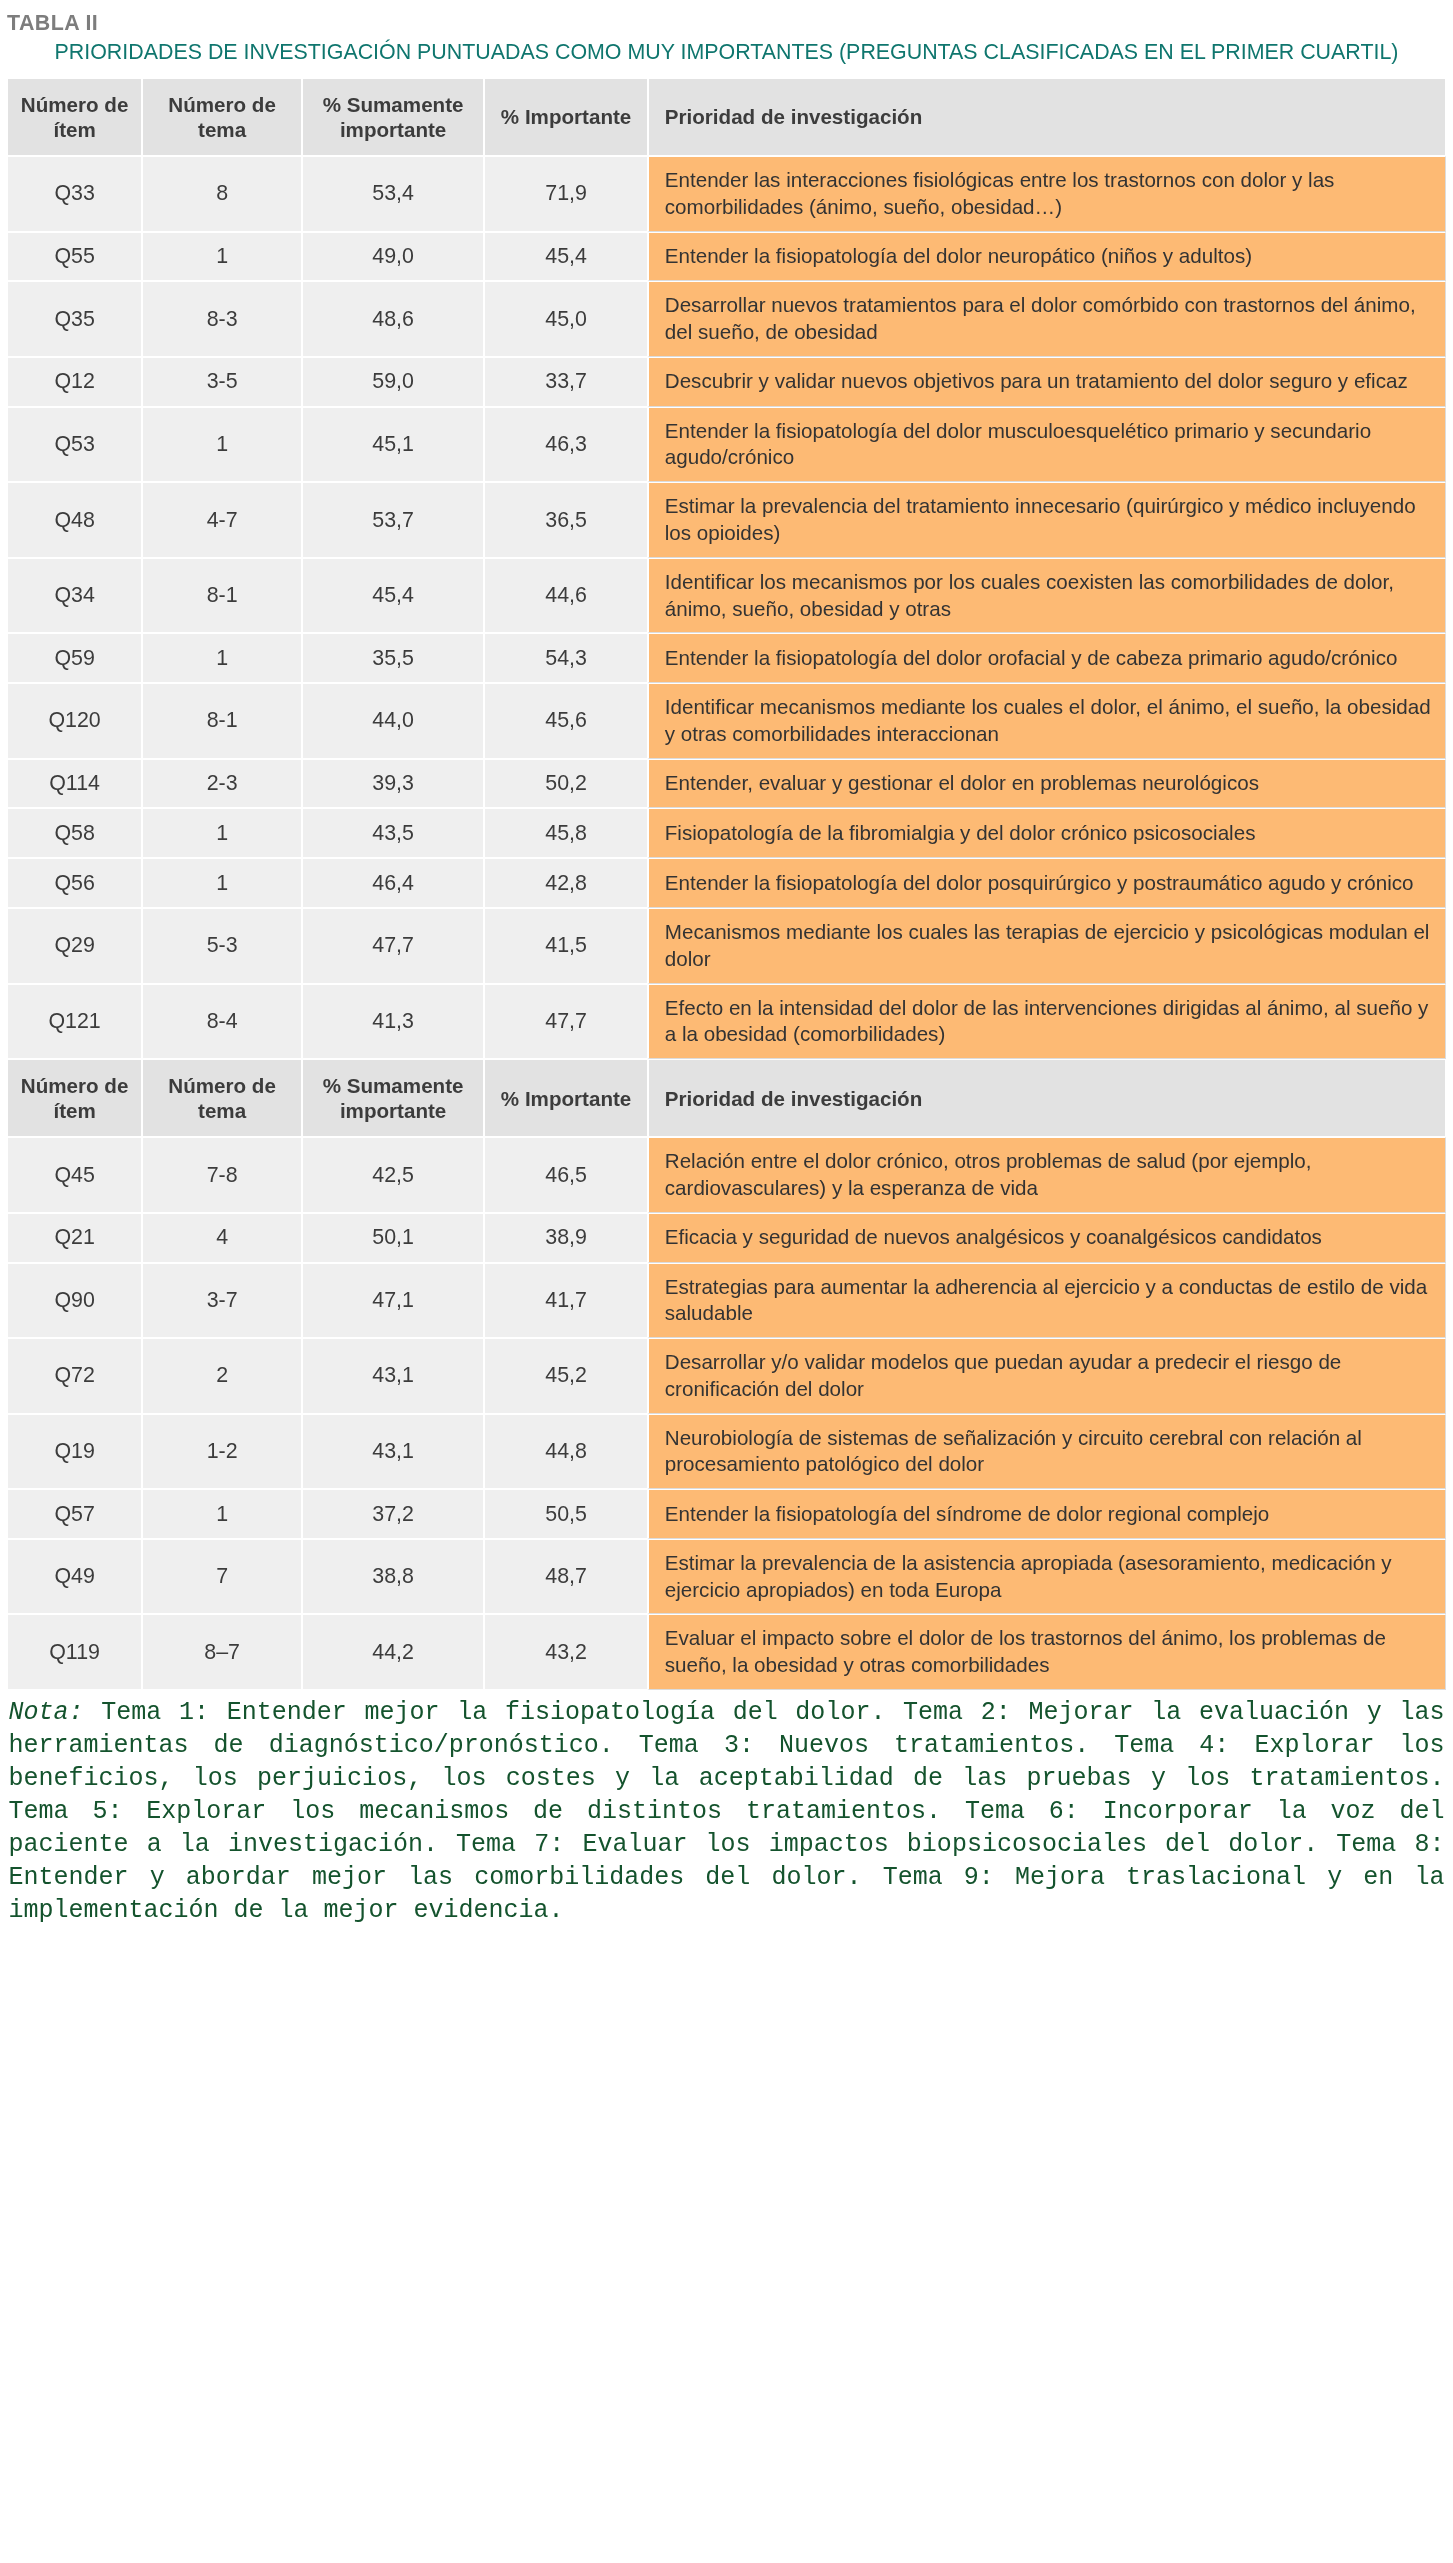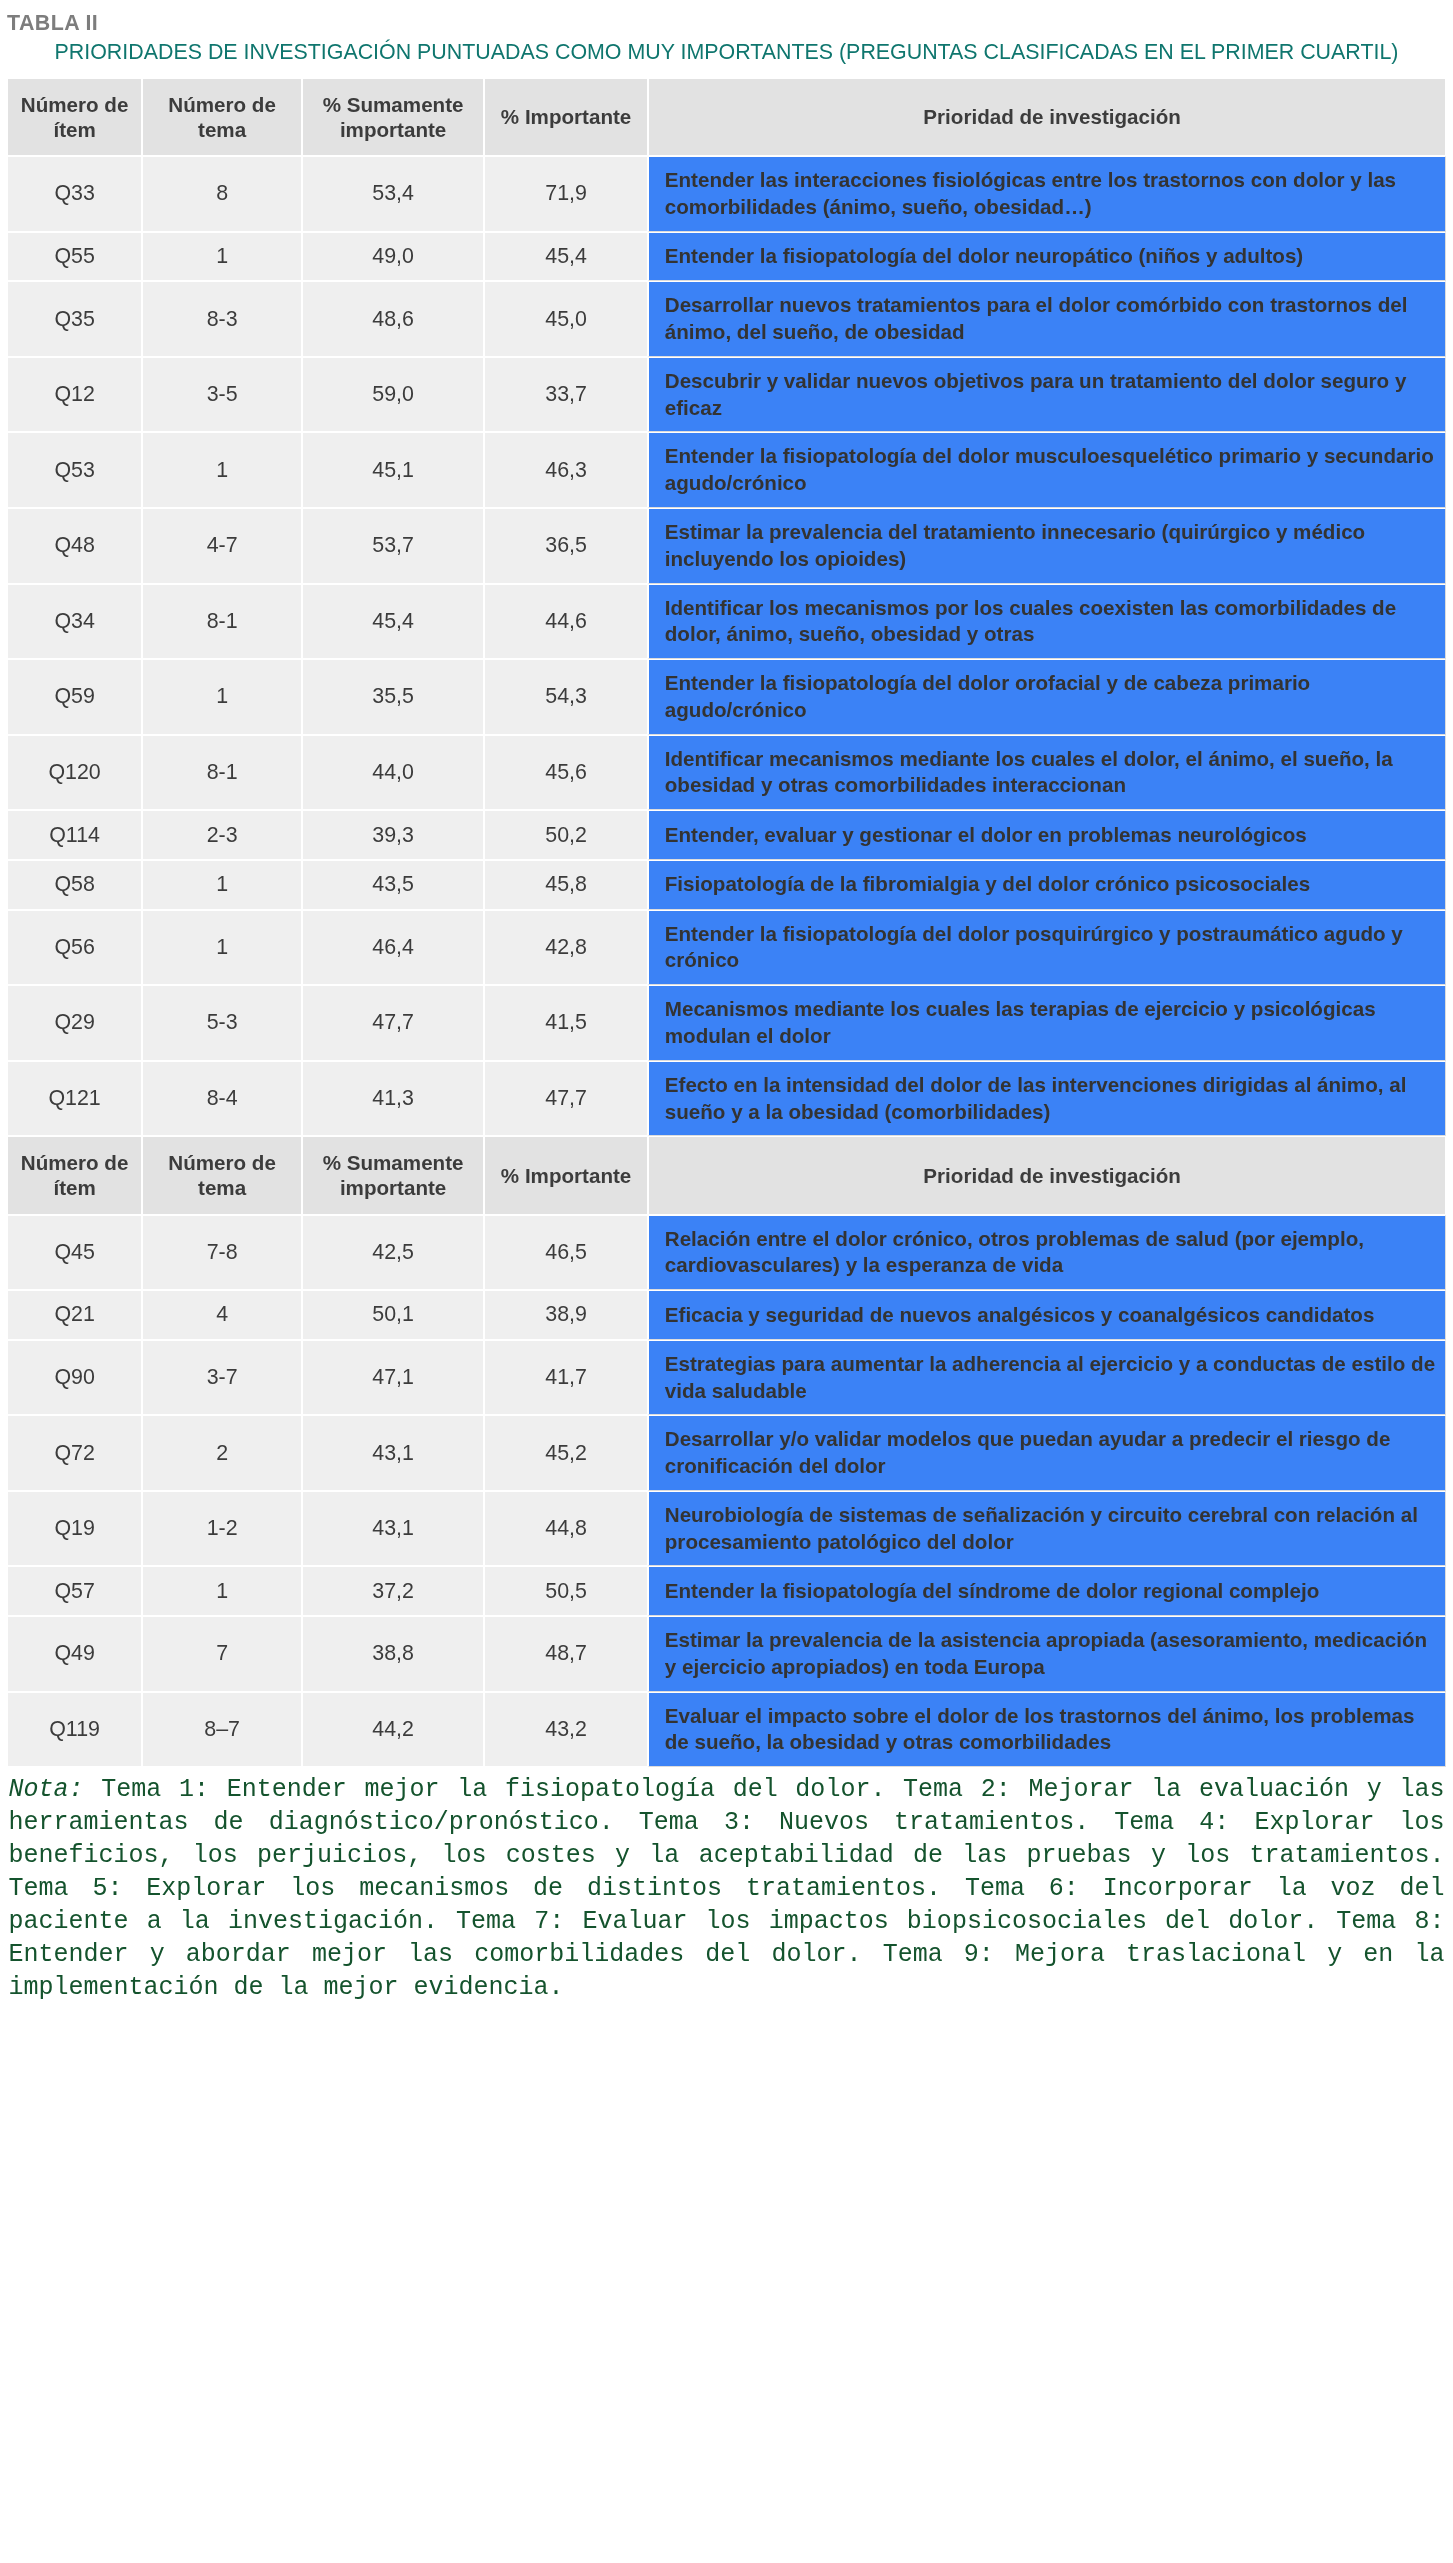--- a/index.html
+++ b/index.html
@@ -51,42 +51,41 @@
     background: #e2e2e2;
     border: 1.4px solid #ffffff;
     font-size: 20.6px;
     font-weight: bold;
     color: #3c3c3c;
     text-align: center;
     line-height: 1.22;
     padding: 13px 5.7px;
   }
   th.col-priority {
-    text-align: center;
+    text-align: left;
     padding-left: 15.7px;
   }
   td.cell-num {
     background: #efefef;
     border: 1.4px solid #ffffff;
     font-size: 21.4px;
     color: #3c3c3c;
     text-align: center;
     padding: 11.4px 5.7px;
   }
   td.cell-priority {
-    background: #3b82f6;
+    background: #fdba74;
     border: 1.4px solid #ffffff;
     border-bottom: 1.4px solid #dcdcdc;
     border-right: 1.4px solid #dcdcdc;
     font-size: 20.6px;
     color: #333333;
     text-align: left;
     line-height: 1.3;
     padding: 10px 10px 10px 15.7px;
-    font-weight: bold;
   }
   .note {
     margin: 5.7px 1.4px 14.2px 1.4px;
     font-size: 25px;
     line-height: 1.32;
     color: #14532d;
     text-align: justify;
     font-family: Liberation Mono, monospace;
   }
   .note-label {

